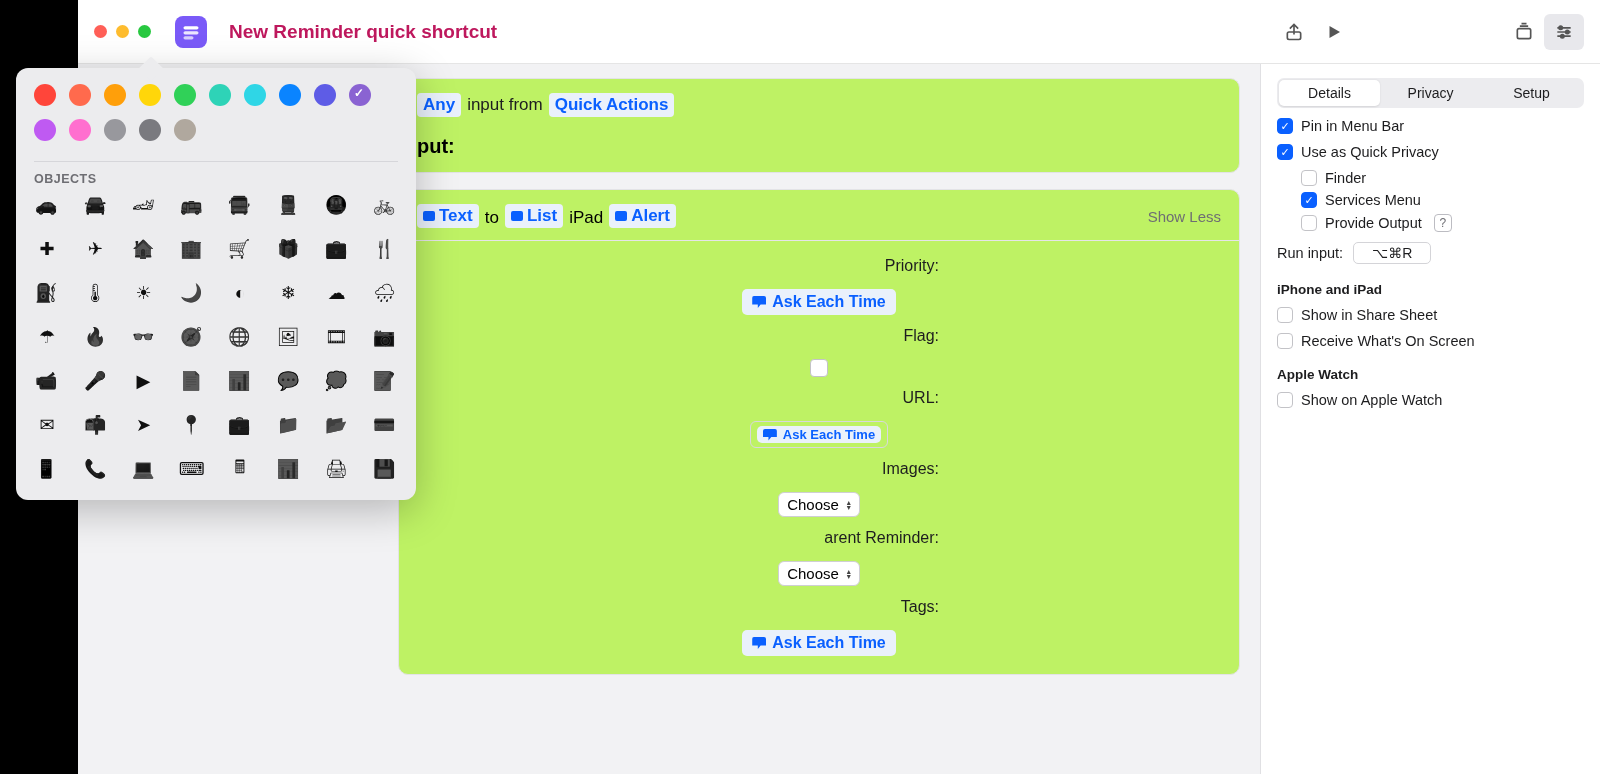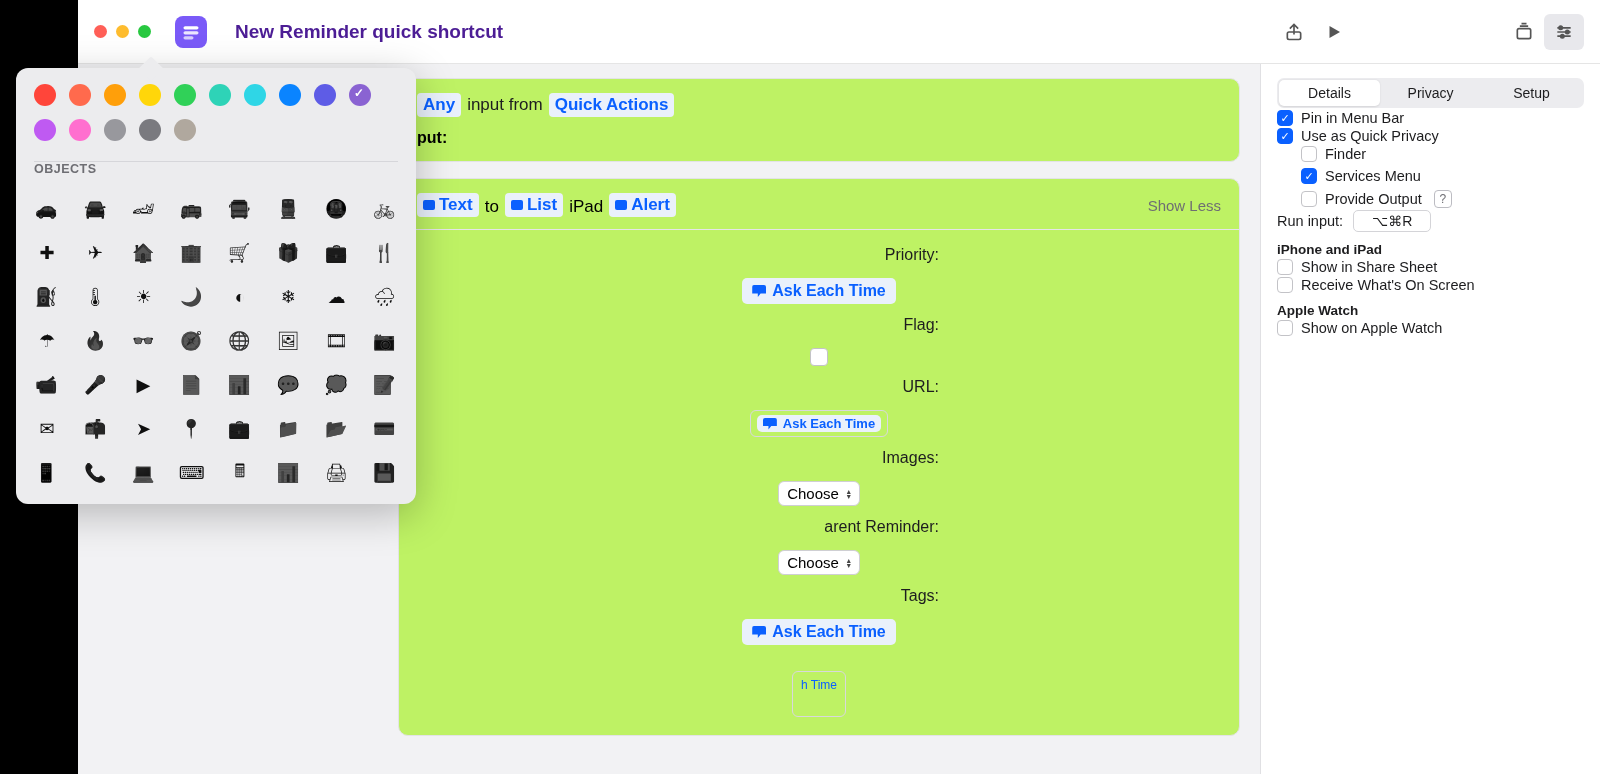--- a/index.html
+++ b/index.html
@@ -6,68 +6,68 @@
 body { background: #000; width: 1600px; height: 774px; overflow: hidden; }
 .window { position: absolute; left: 78px; top: 0; right: 0; bottom: 0; background: #f5f5f7; display: flex; flex-direction: column; border-radius: 10px 0 0 0; }
 .titlebar { height: 64px; display: flex; align-items: center; padding: 0 16px; background: #fff; border-bottom: 1px solid #e5e5e5; }
 .traffic { display: flex; gap: 9px; }
 .traffic span { width: 13px; height: 13px; border-radius: 50%; display: inline-block; }
 .tl-red { background: #ff5f57; }
 .tl-yellow { background: #febc2e; }
 .tl-green { background: #28c840; }
 .app-icon { width: 32px; height: 32px; border-radius: 8px; background: #7a5af8; margin-left: 24px; display: flex; align-items: center; justify-content: center; }
 .app-icon svg { width: 20px; height: 20px; }
-.title { font-size: 19px; font-weight: 700; margin-left: 28px; color: #4c1d95; }
+.title { font-size: 19px; font-weight: 700; margin-left: 22px; color: #be185d; }
 .spacer { flex: 1; }
 .titlebtn { width: 40px; height: 36px; display: flex; align-items: center; justify-content: center; color: #555; border-radius: 6px; }
 .titlebtn.active { background: #e8e8ec; }
 .body { flex: 1; display: flex; overflow: hidden; }
 .main { flex: 1; padding: 14px 20px; position: relative; background: #f2f2f4; }
 .card { background: #bef264; border: 1px solid #e3e3e6; border-radius: 10px; padding: 14px 18px; margin-bottom: 16px; }
 .receive-line { font-size: 17px; color: #1d1d1f; display: flex; align-items: center; gap: 6px; flex-wrap: wrap; }
 .token { background: #eaf1fb; color: #0a60ff; padding: 2px 6px; border-radius: 4px; font-weight: 600; }
 .token.var { display: inline-flex; align-items: center; gap: 4px; }
 .token.var::before { content: ""; width: 12px; height: 10px; background: #0a60ff; border-radius: 2px; display: inline-block; mask: none; }
-.subline { font-size: 16px; font-weight: 600; margin-top: 12px; }
+.subline { font-size: 20px; font-weight: 600; margin-top: 18px; }
 .action-header { display: flex; align-items: center; justify-content: space-between; font-size: 17px; }
 .action-header .left { display: flex; align-items: flex-end; gap: 6px; }
 .showless { color: #6e6e73; font-size: 15px; }
 .divider { border: none; border-top: 1px solid #e5e5e8; margin: 12px -18px 12px -18px; }
 .fields { display: flex; flex-direction: column; gap: 12px; padding: 4px 0; }
 .row { display: flex; align-items: center; gap: 14px; flex-direction: column; }
 .row .label { width: 240px; text-align: right; font-size: 16px; color: #1d1d1f; }
 .ask-token { background: #eaf1fb; color: #0a60ff; padding: 4px 10px; border-radius: 5px; font-size: 16px; font-weight: 600; display: inline-flex; align-items: center; gap: 6px; }
 .ask-token::before { content: ""; width: 14px; height: 12px; border-radius: 2px; background: #0a60ff; clip-path: polygon(0 0, 100% 0, 100% 70%, 60% 70%, 40% 100%, 40% 70%, 0 70%); }
 .checkbox-empty { width: 18px; height: 18px; border: 1.5px solid #c3c3c7; border-radius: 4px; background: #fff; }
 .inputbox { flex: 1; max-width: 440px; border: 1px solid #d8d8dc; border-radius: 6px; padding: 4px 6px; min-height: 26px; display: flex; align-items: center; }
 .inputbox.small .ask-token { font-size: 13px; padding: 1px 6px; }
 .choose { border: 1px solid #cfcfd3; border-radius: 6px; padding: 3px 8px; font-size: 15px; display: inline-flex; align-items: center; gap: 8px; background: #fff; }
 .choose .arrows { display: inline-flex; flex-direction: column; line-height: 5px; font-size: 8px; color: #444; }
 .textarea { flex: 1; max-width: 440px; border: 1px solid #d8d8dc; border-radius: 6px; padding: 6px 8px; min-height: 46px; display: flex; align-items: flex-start; }
 .textarea .mini { font-size: 12px; color: #0a60ff; }
-.sidebar { width: 340px; background: #fff; border-left: 1px solid #e0e0e3; padding: 14px 16px; font-size: 14.5px; color: #1d1d1f; display: flex; flex-direction: column; gap: 2px; }
+.sidebar { width: 340px; background: #fff; border-left: 1px solid #e0e0e3; padding: 14px 16px; font-size: 14.5px; color: #1d1d1f; display: flex; flex-direction: column; gap: 10px; }
 .segment { display: flex; background: #ececef; border-radius: 7px; padding: 2px; }
 .segment div { flex: 1; text-align: center; padding: 5px 0; border-radius: 5px; font-size: 14px; }
 .segment .sel { background: #fff; box-shadow: 0 0.5px 2px rgba(0,0,0,.1); }
 .chk-row { display: flex; align-items: center; gap: 8px; }
 .chk { width: 16px; height: 16px; border: 1.5px solid #c3c3c7; border-radius: 4px; display: inline-flex; align-items: center; justify-content: center; font-size: 11px; color: #fff; }
 .chk.on { background: #0a60ff; border-color: #0a60ff; }
 .sub { margin-left: 24px; display: flex; flex-direction: column; gap: 6px; }
 .sbhdr { font-size: 13.5px; font-weight: 700; color: #1d1d1f; margin-top: 8px; }
 .runwith { display: flex; align-items: center; gap: 10px; }
 .kbd { border: 1px solid #d4d4d8; border-radius: 5px; padding: 2px 18px; font-size: 14px; background: #fff; }
 .help { width: 18px; height: 18px; border: 1.2px solid #bcbcc2; border-radius: 4px; display: inline-flex; align-items: center; justify-content: center; font-size: 12px; color: #6e6e73; margin-left: 4px; }
 
 
 .popover { position: absolute; left: 16px; top: 68px; width: 400px; background: #ececee; border-radius: 12px; box-shadow: 0 10px 40px rgba(0,0,0,.25); padding: 14px 18px 18px 18px; }
 .popover .tail { position: absolute; top: -8px; left: 126px; width: 18px; height: 18px; background: #ececee; transform: rotate(45deg); border-radius: 2px; }
 .colors { display: flex; gap: 13px; flex-wrap: wrap; padding: 2px 0 10px 0; }
 .color-swatch { width: 22px; height: 22px; border-radius: 50%; position: relative; }
 .color-swatch.selected::after { content: "✓"; color: #fff; position: absolute; left: 5px; top: 2px; font-size: 12px; font-weight: 700; }
-.psec { font-size: 12.5px; font-weight: 700; letter-spacing: .5px; color: #6e6e73; margin: 10px 0 20px 0; border-top: 1px solid #d6d6da; padding-top: 0; }
+.psec { font-size: 12.5px; font-weight: 700; letter-spacing: .5px; color: #6e6e73; margin: 10px 0 6px 0; border-top: 1px solid #d6d6da; padding-top: 10px; }
 .glyphs { display: grid; grid-template-columns: repeat(8, 1fr); gap: 18px 22px; }
 .glyph { width: 26px; height: 26px; display: flex; align-items: center; justify-content: center; color: #2c2c2e; font-size: 18px; }
 </style>
 </head>
 <body>
 
 <div class="window">
   <div class="titlebar">
     <div class="traffic">
       <span class="tl-red"></span>
@@ -159,26 +159,20 @@
           <div class="row">
             <div class="label">arent Reminder:</div>
             <div class="choose">
                 <span>Choose</span>
                 <span class="arrows">▴<br>▾</span>
               </div>
           </div>
           <div class="row">
             <div class="label">Tags:</div>
             <span class="ask-token">Ask Each Time</span>
-          </div>
-          <div class="row">
-            <div class="label"></div>
-            <div class="textarea">
-                <span class="mini">h Time</span>
-              </div>
           </div>
         </div>
       </div>
     </div>
 
     <div class="sidebar">
       <div class="segment">
         <div class="sel">Details</div>
         <div>Privacy</div>
         <div>Setup</div>

